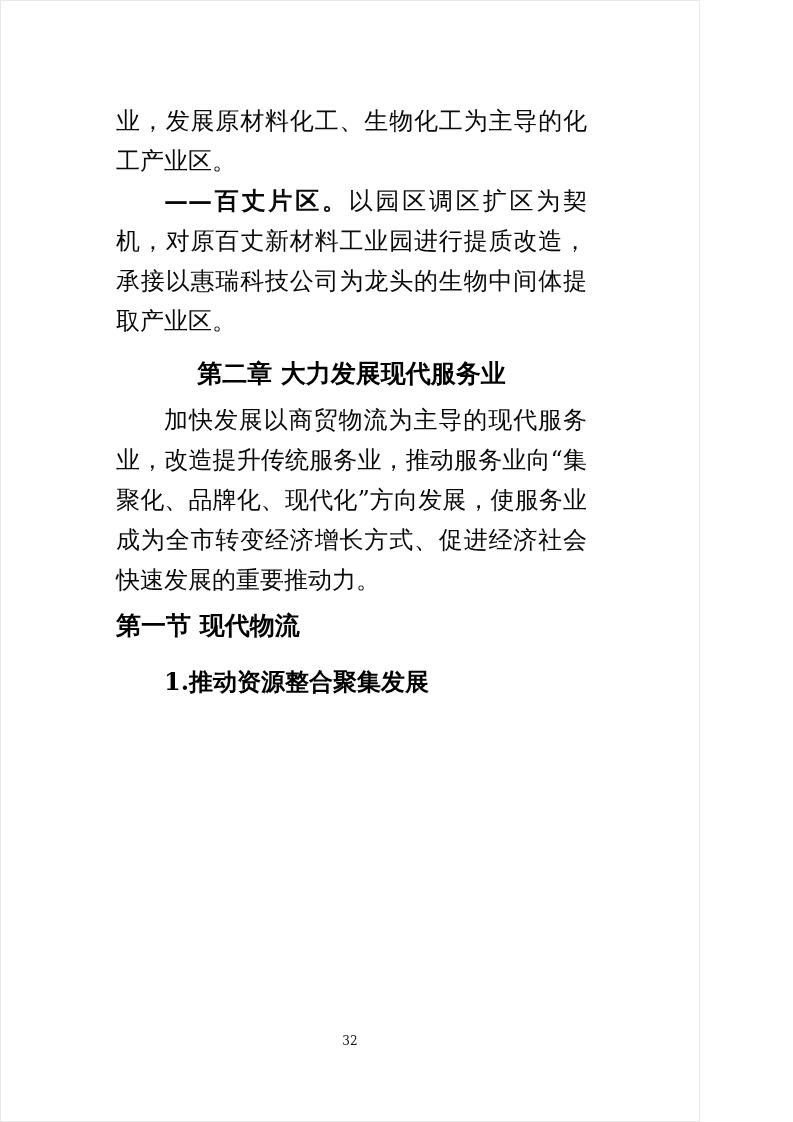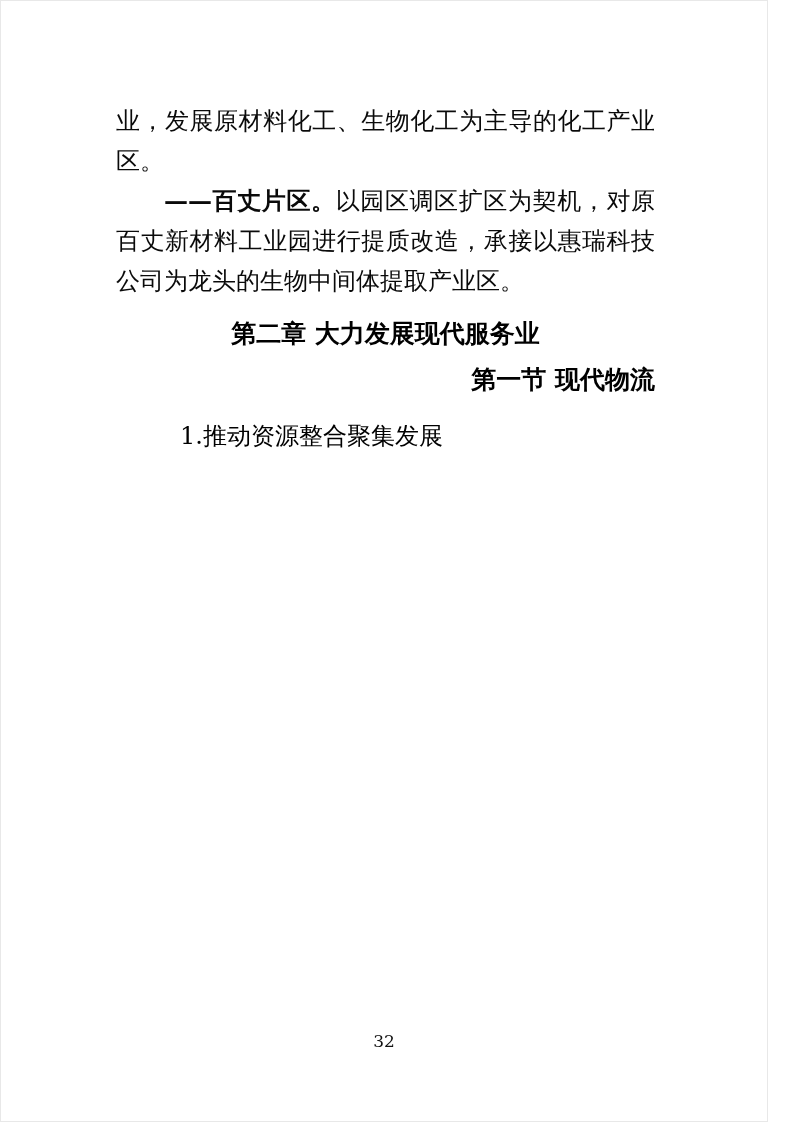--- a/index.html
+++ b/index.html
@@ -1,18 +1,18 @@
 <!DOCTYPE html>
 <html lang="zh"><head>
 <meta charset="utf-8">
 <style>
   html, body { margin: 0; padding: 0; background: #ffffff; }
   .page {
     position: relative;
-    width: 768px;
+    width: 700px;
     height: 1122px;
     background: #ffffff;
     overflow: hidden;
     font-family: "DejaVu Serif", serif;
     color: #0a0a0a;
     box-sizing: border-box;
     border: 1px solid #e8e8e8;
   }
   .content {
     position: absolute;
@@ -38,39 +38,39 @@
     line-height: 40px;
     text-align: center;
     color: #000000;
   }
   h2.section-heading {
     margin: 6px 0 16px 0;
     font-family: "DejaVu Sans", sans-serif;
     font-size: 25px;
     font-weight: bold;
     line-height: 40px;
-    text-align: right;
+    text-align: left;
     color: #000000;
   }
   h3.sub-heading {
-    margin: 16px;
+    margin: 0;
     font-size: 24px;
-    font-weight: normal;
+    font-weight: bold;
     line-height: 40px;
     text-indent: 2em;
     text-align: left;
     color: #000000;
   }
   .page-number {
     position: absolute;
     left: 0;
     right: 0;
     bottom: 70px;
     text-align: center;
-    font-size: 17px;
+    font-size: 12px;
     line-height: 20px;
     color: #111111;
   }
 </style>
 </head>
 <body>
 
 <div class="page">
   <main class="content">
 
@@ -78,20 +78,23 @@
       <span>业，发展原材料化工、生物化工为主导的化工产业区。</span>
     </p>
 
     <p class="body-text">
       <span class="lead">——百丈片区。</span><span>以园区调区扩区为契机，对原百丈新材料工业园进行提质改造，承接以惠瑞科技公司为龙头的生物中间体提取产业区。</span>
     </p>
 
 
     <h1 class="chapter-heading">第二章 大力发展现代服务业</h1>
 
+    <p class="body-text">
+      <span>加快发展以商贸物流为主导的现代服务业，改造提升传统服务业，推动服务业向“集聚化、品牌化、现代化”方向发展，使服务业成为全市转变经济增长方式、促进经济社会快速发展的重要推动力。</span>
+    </p>
 
     <h2 class="section-heading">第一节 现代物流</h2>
 
     <h3 class="sub-heading">1.推动资源整合聚集发展</h3>
 
 
 
   </main>
 
   <footer>

